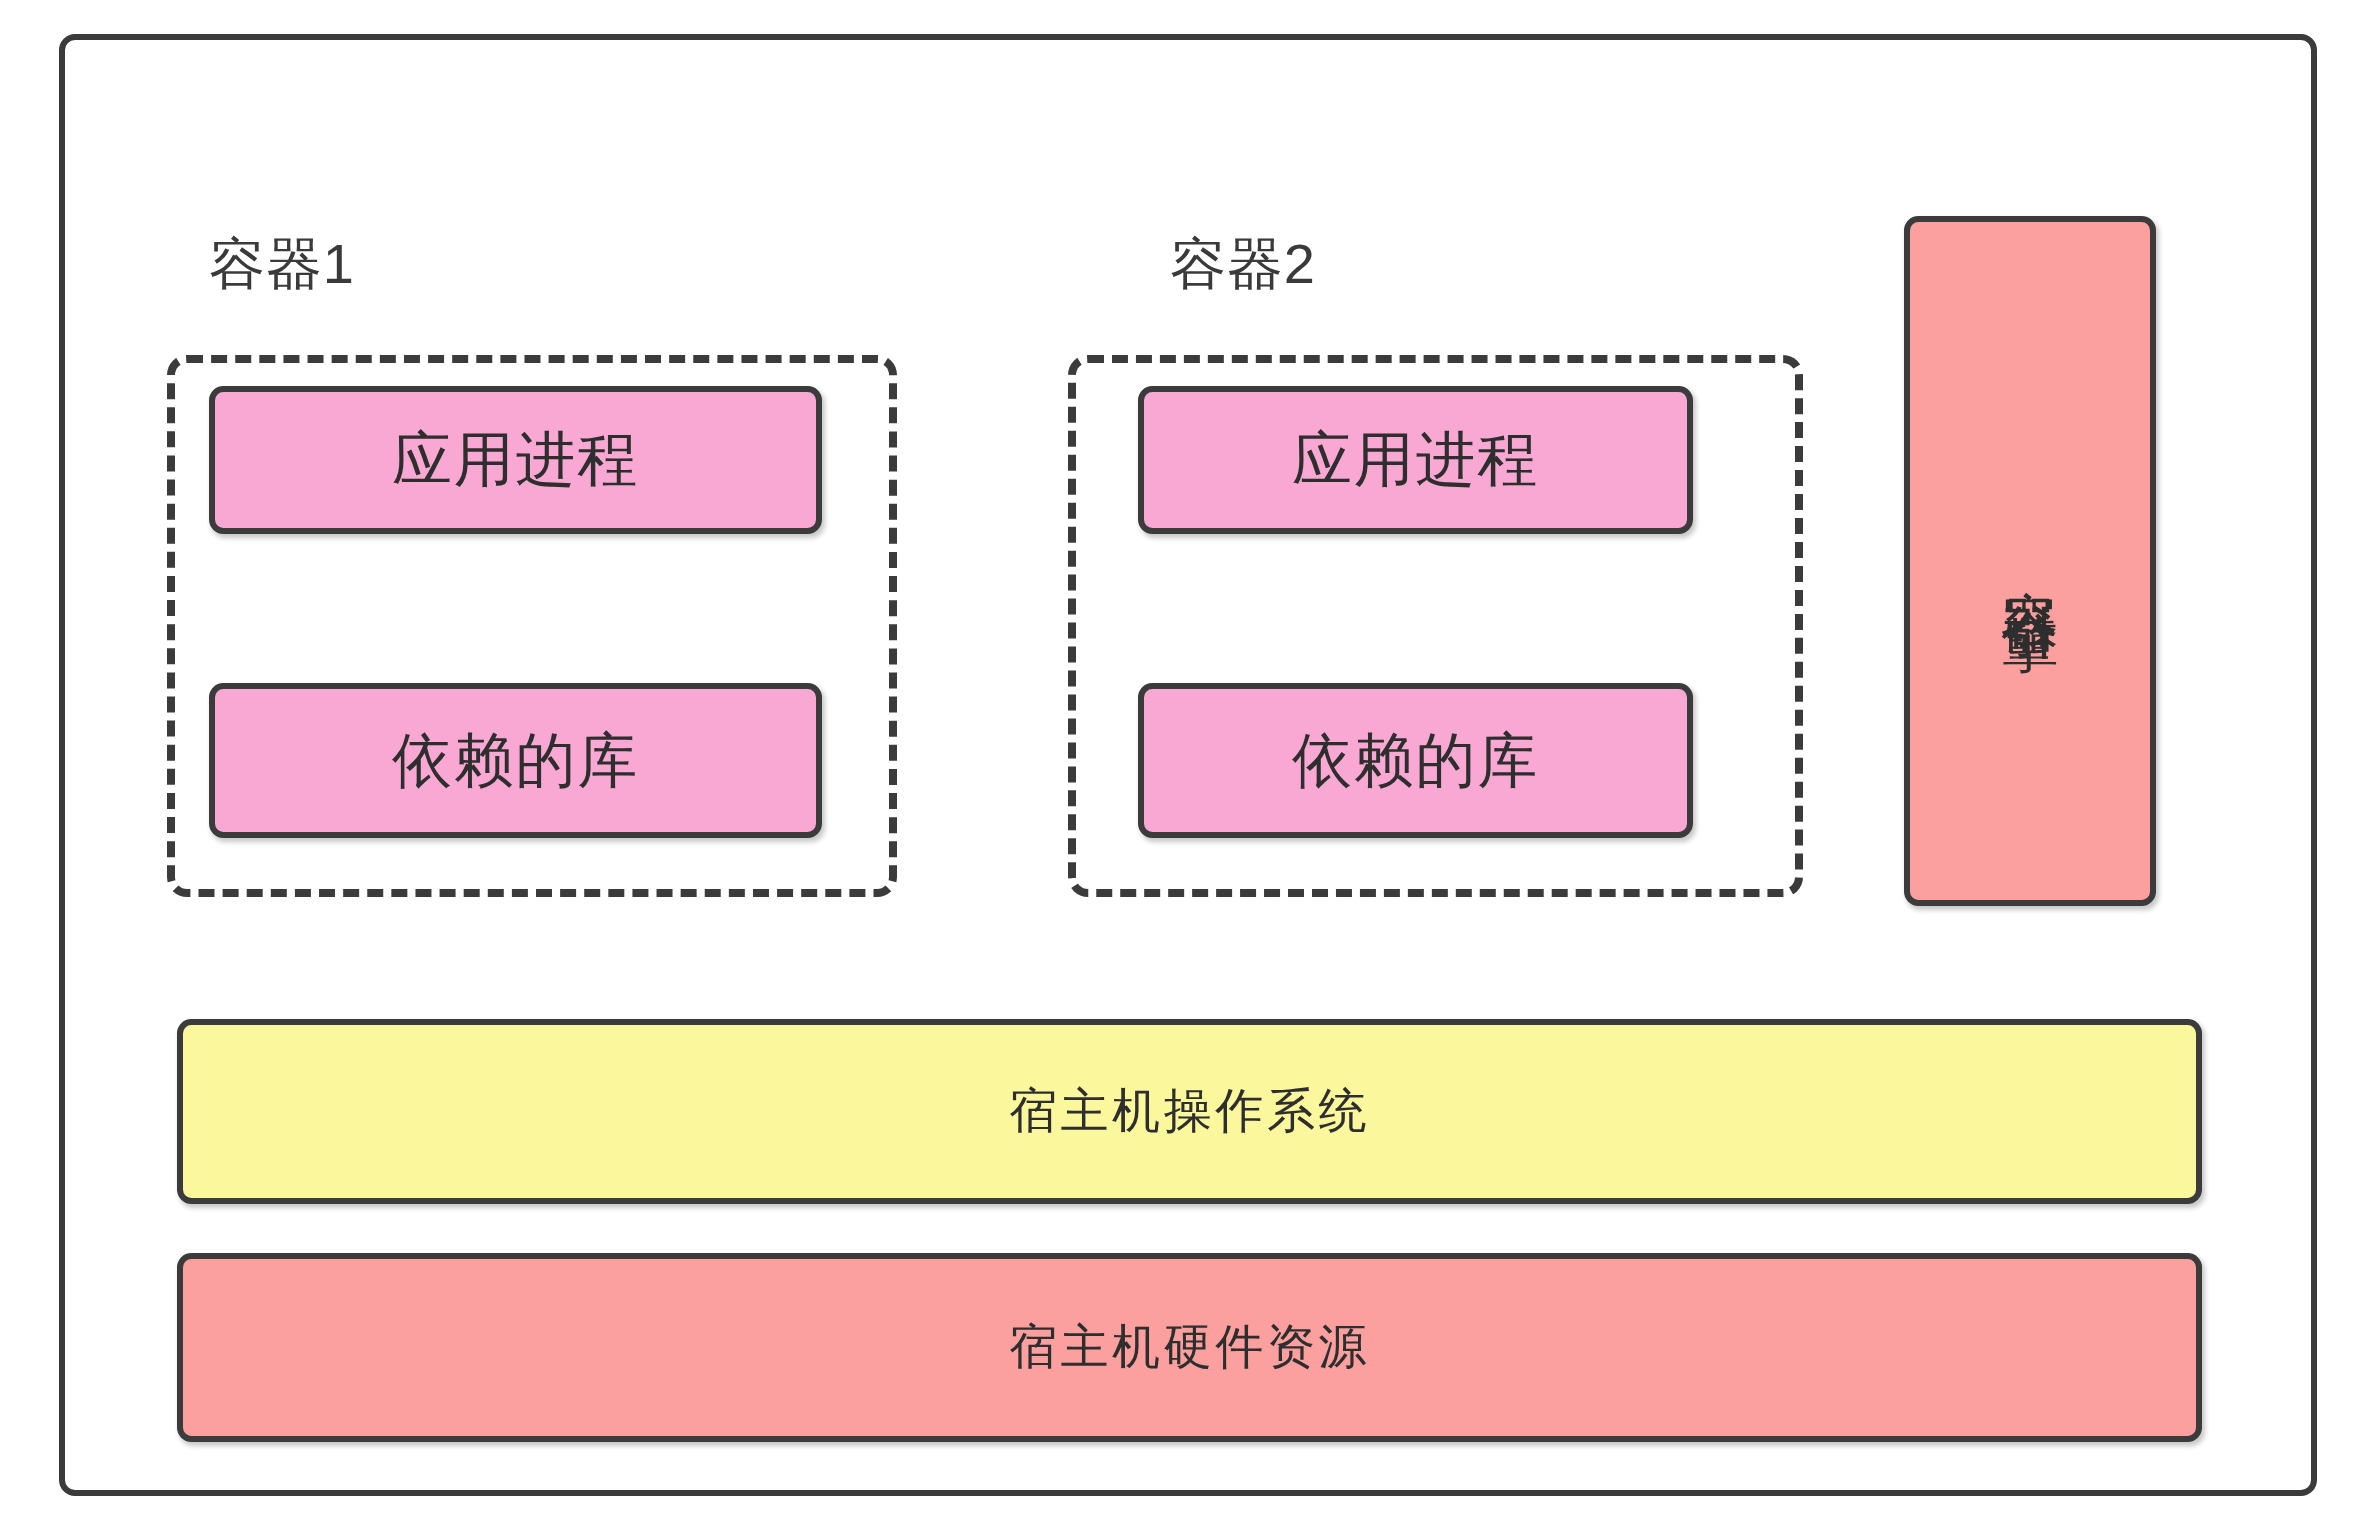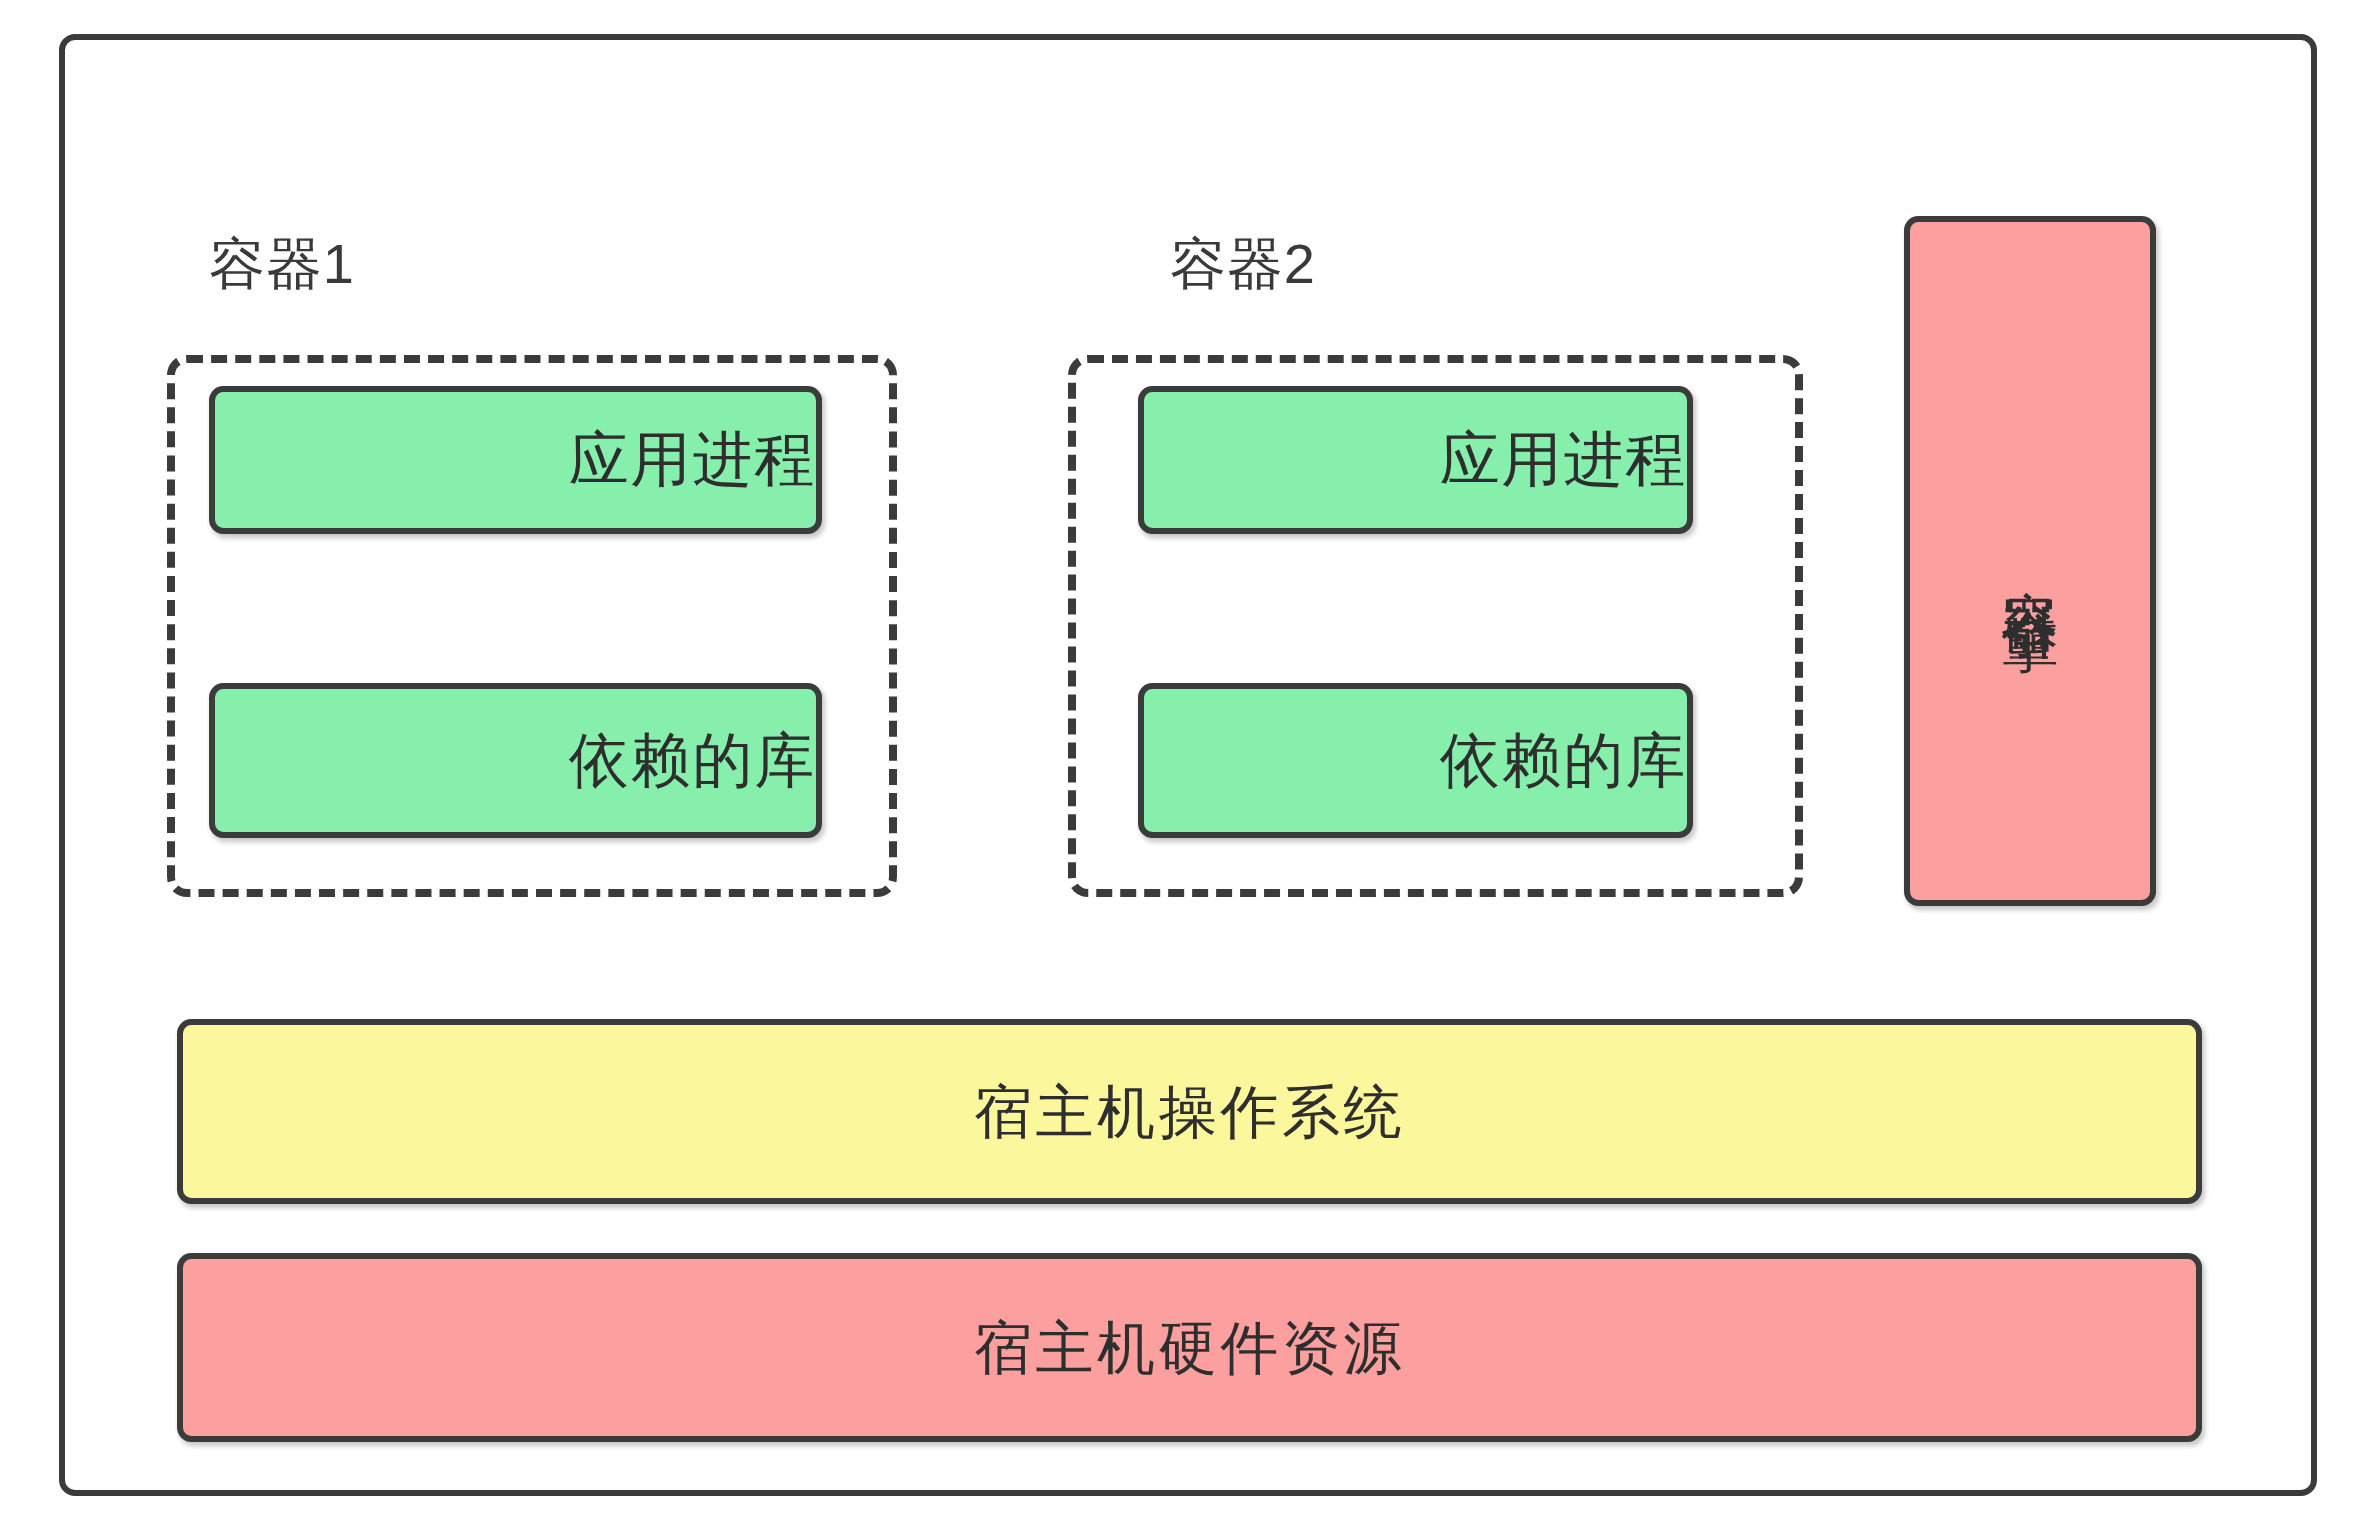--- a/index.html
+++ b/index.html
@@ -57,42 +57,42 @@
     border: 6.3px solid #3b3b3b;
     border-radius: 14.4px;
     display: flex;
     align-items: center;
     justify-content: center;
     color: #2e2e2e;
     letter-spacing: 1.8px;
     box-shadow: 2.7px 3.6px 5.4px rgba(0,0,0,0.22);
   }
 
-  .node.green  { background: #86efac; justify-content: flex-end; }
+  .node.green  { background: #f9a8d4; }
   .node.yellow { background: #fbf79c; }
   .node.red    { background: #fb9f9f; }
 
   .node-label {
     font-size: 60px;
     line-height: 1.1;
     white-space: nowrap;
   }
 
   
   .node.vertical .node-label {
     writing-mode: vertical-rl;
     text-orientation: upright;
     letter-spacing: 9px;
     font-size: 58px;
     white-space: nowrap;
   }
 
   
   .bar .node-label {
-    font-size: 58px;
+    font-size: 48px;
     letter-spacing: 3.6px;
   }
 </style>
 </head>
 <body>
 
 <div id="canvas">
 
   <div class="outer-frame"></div>
 

